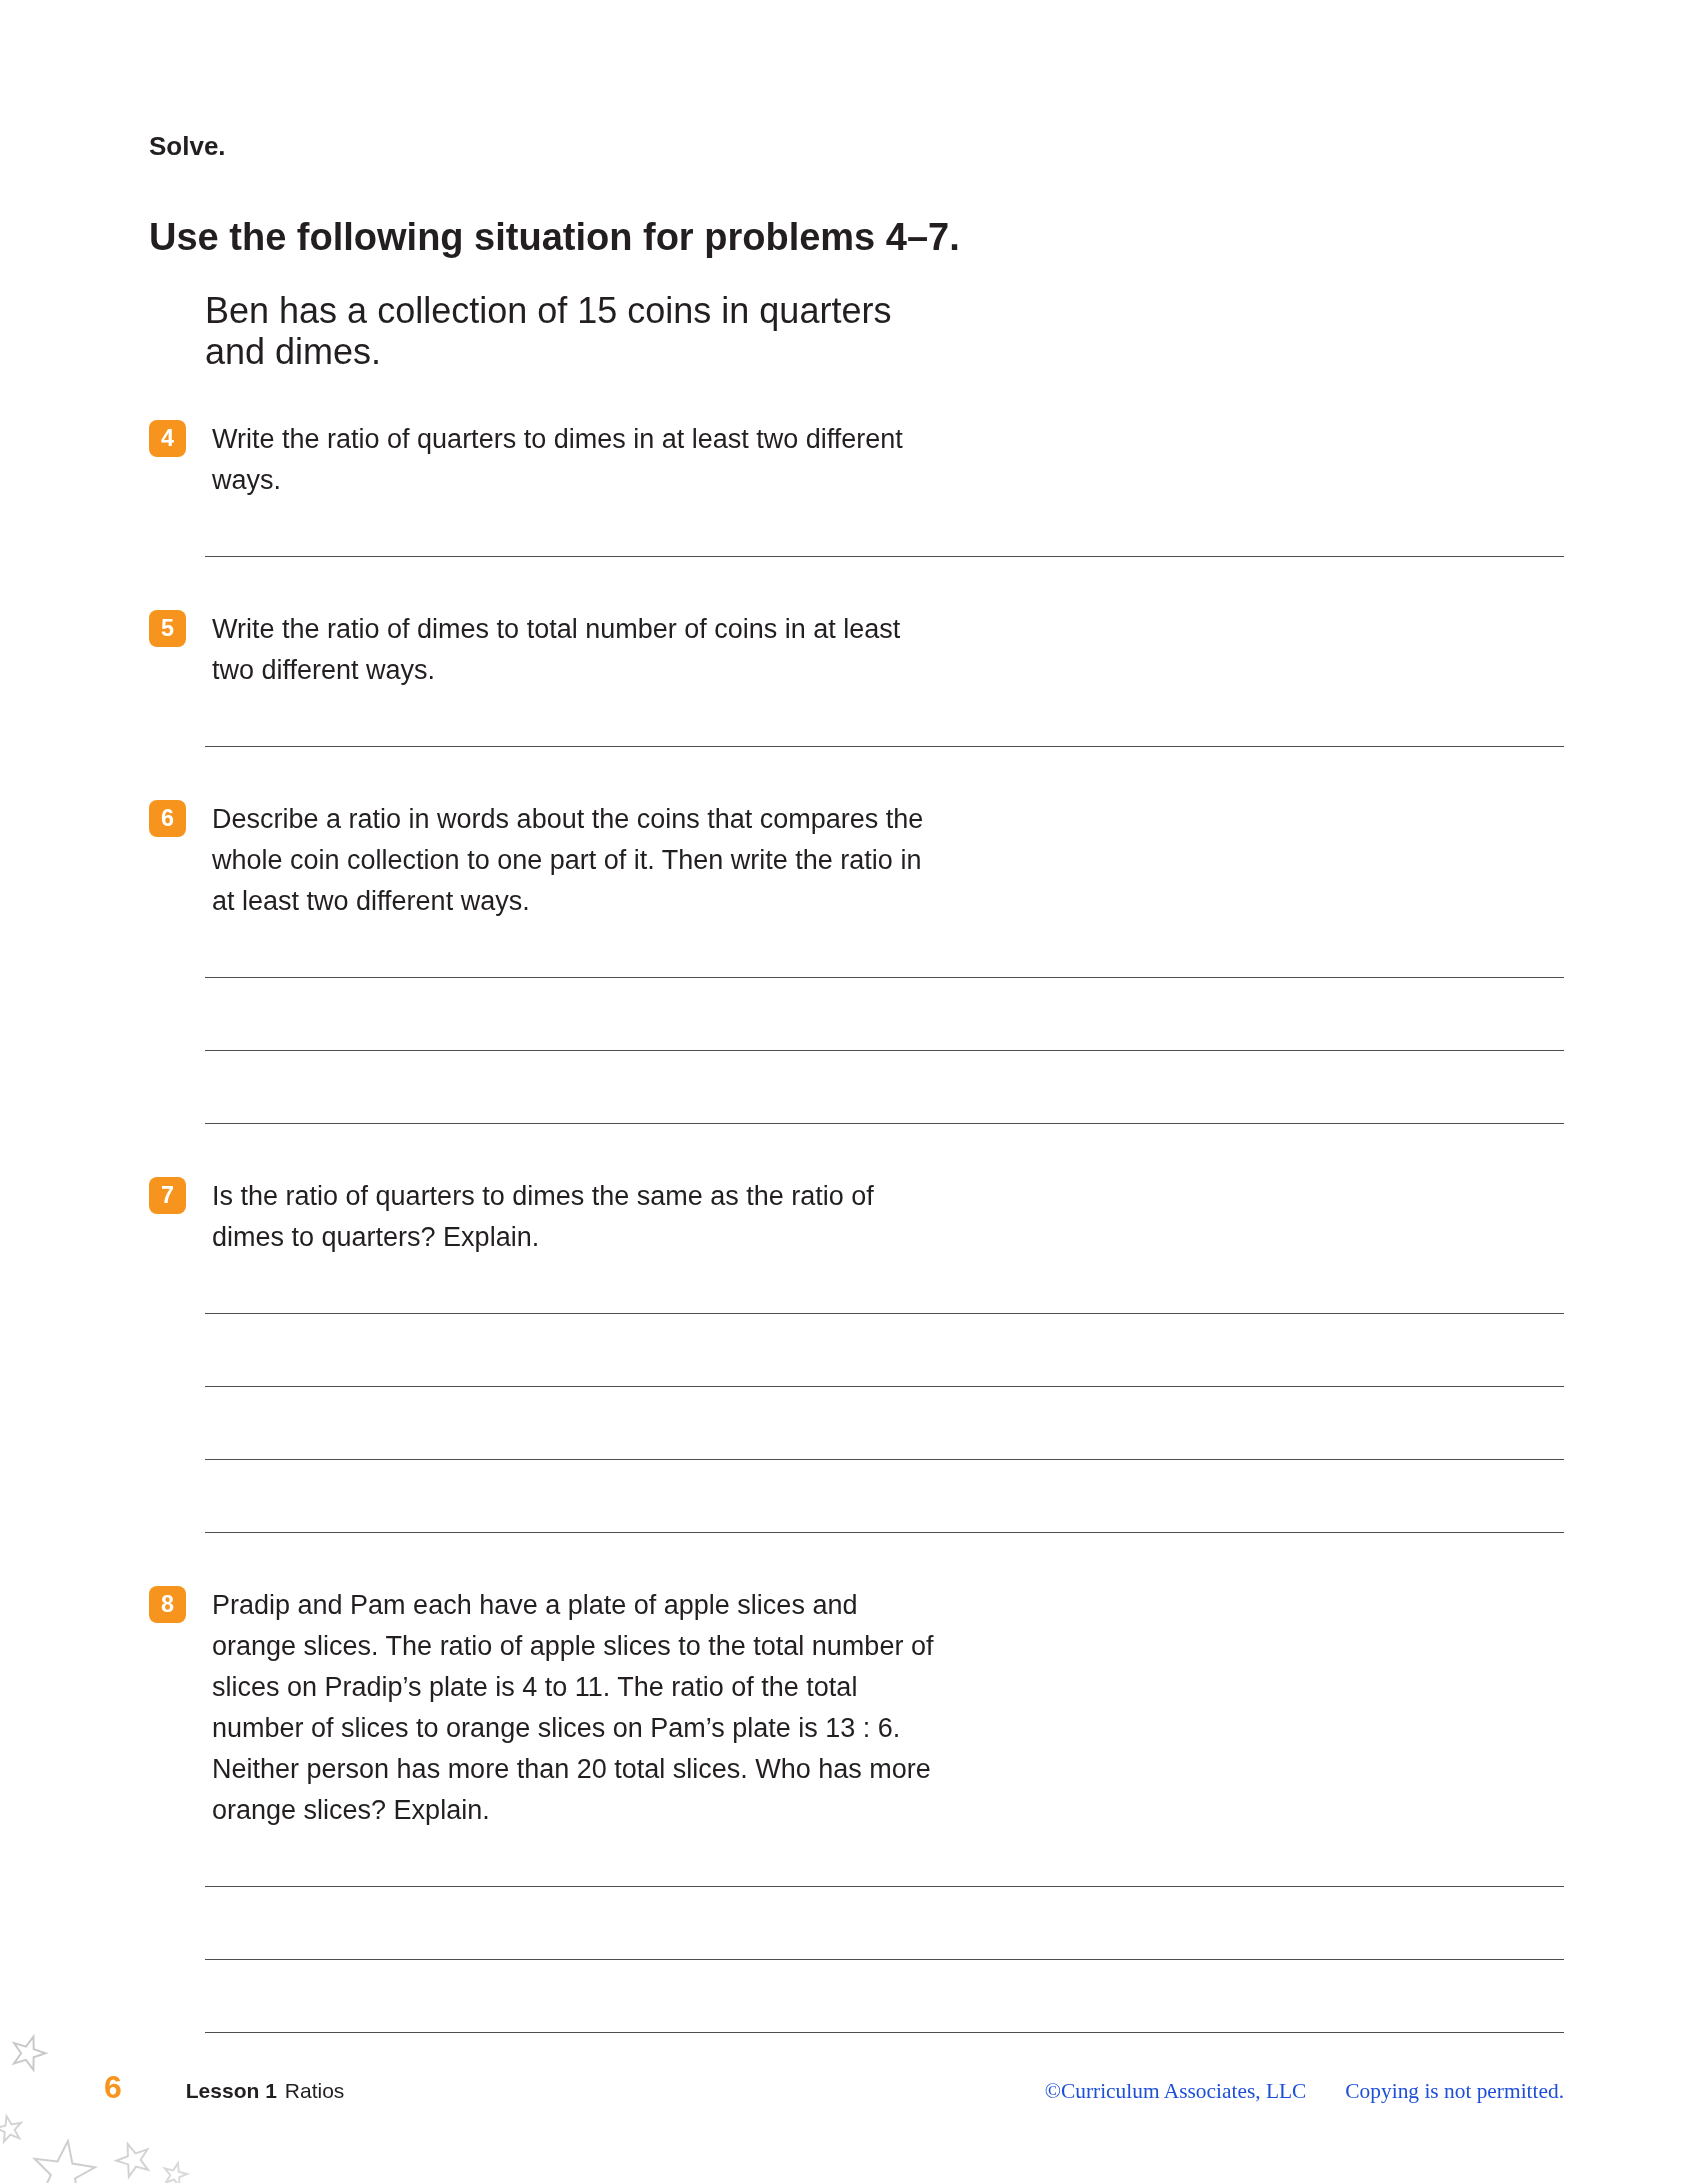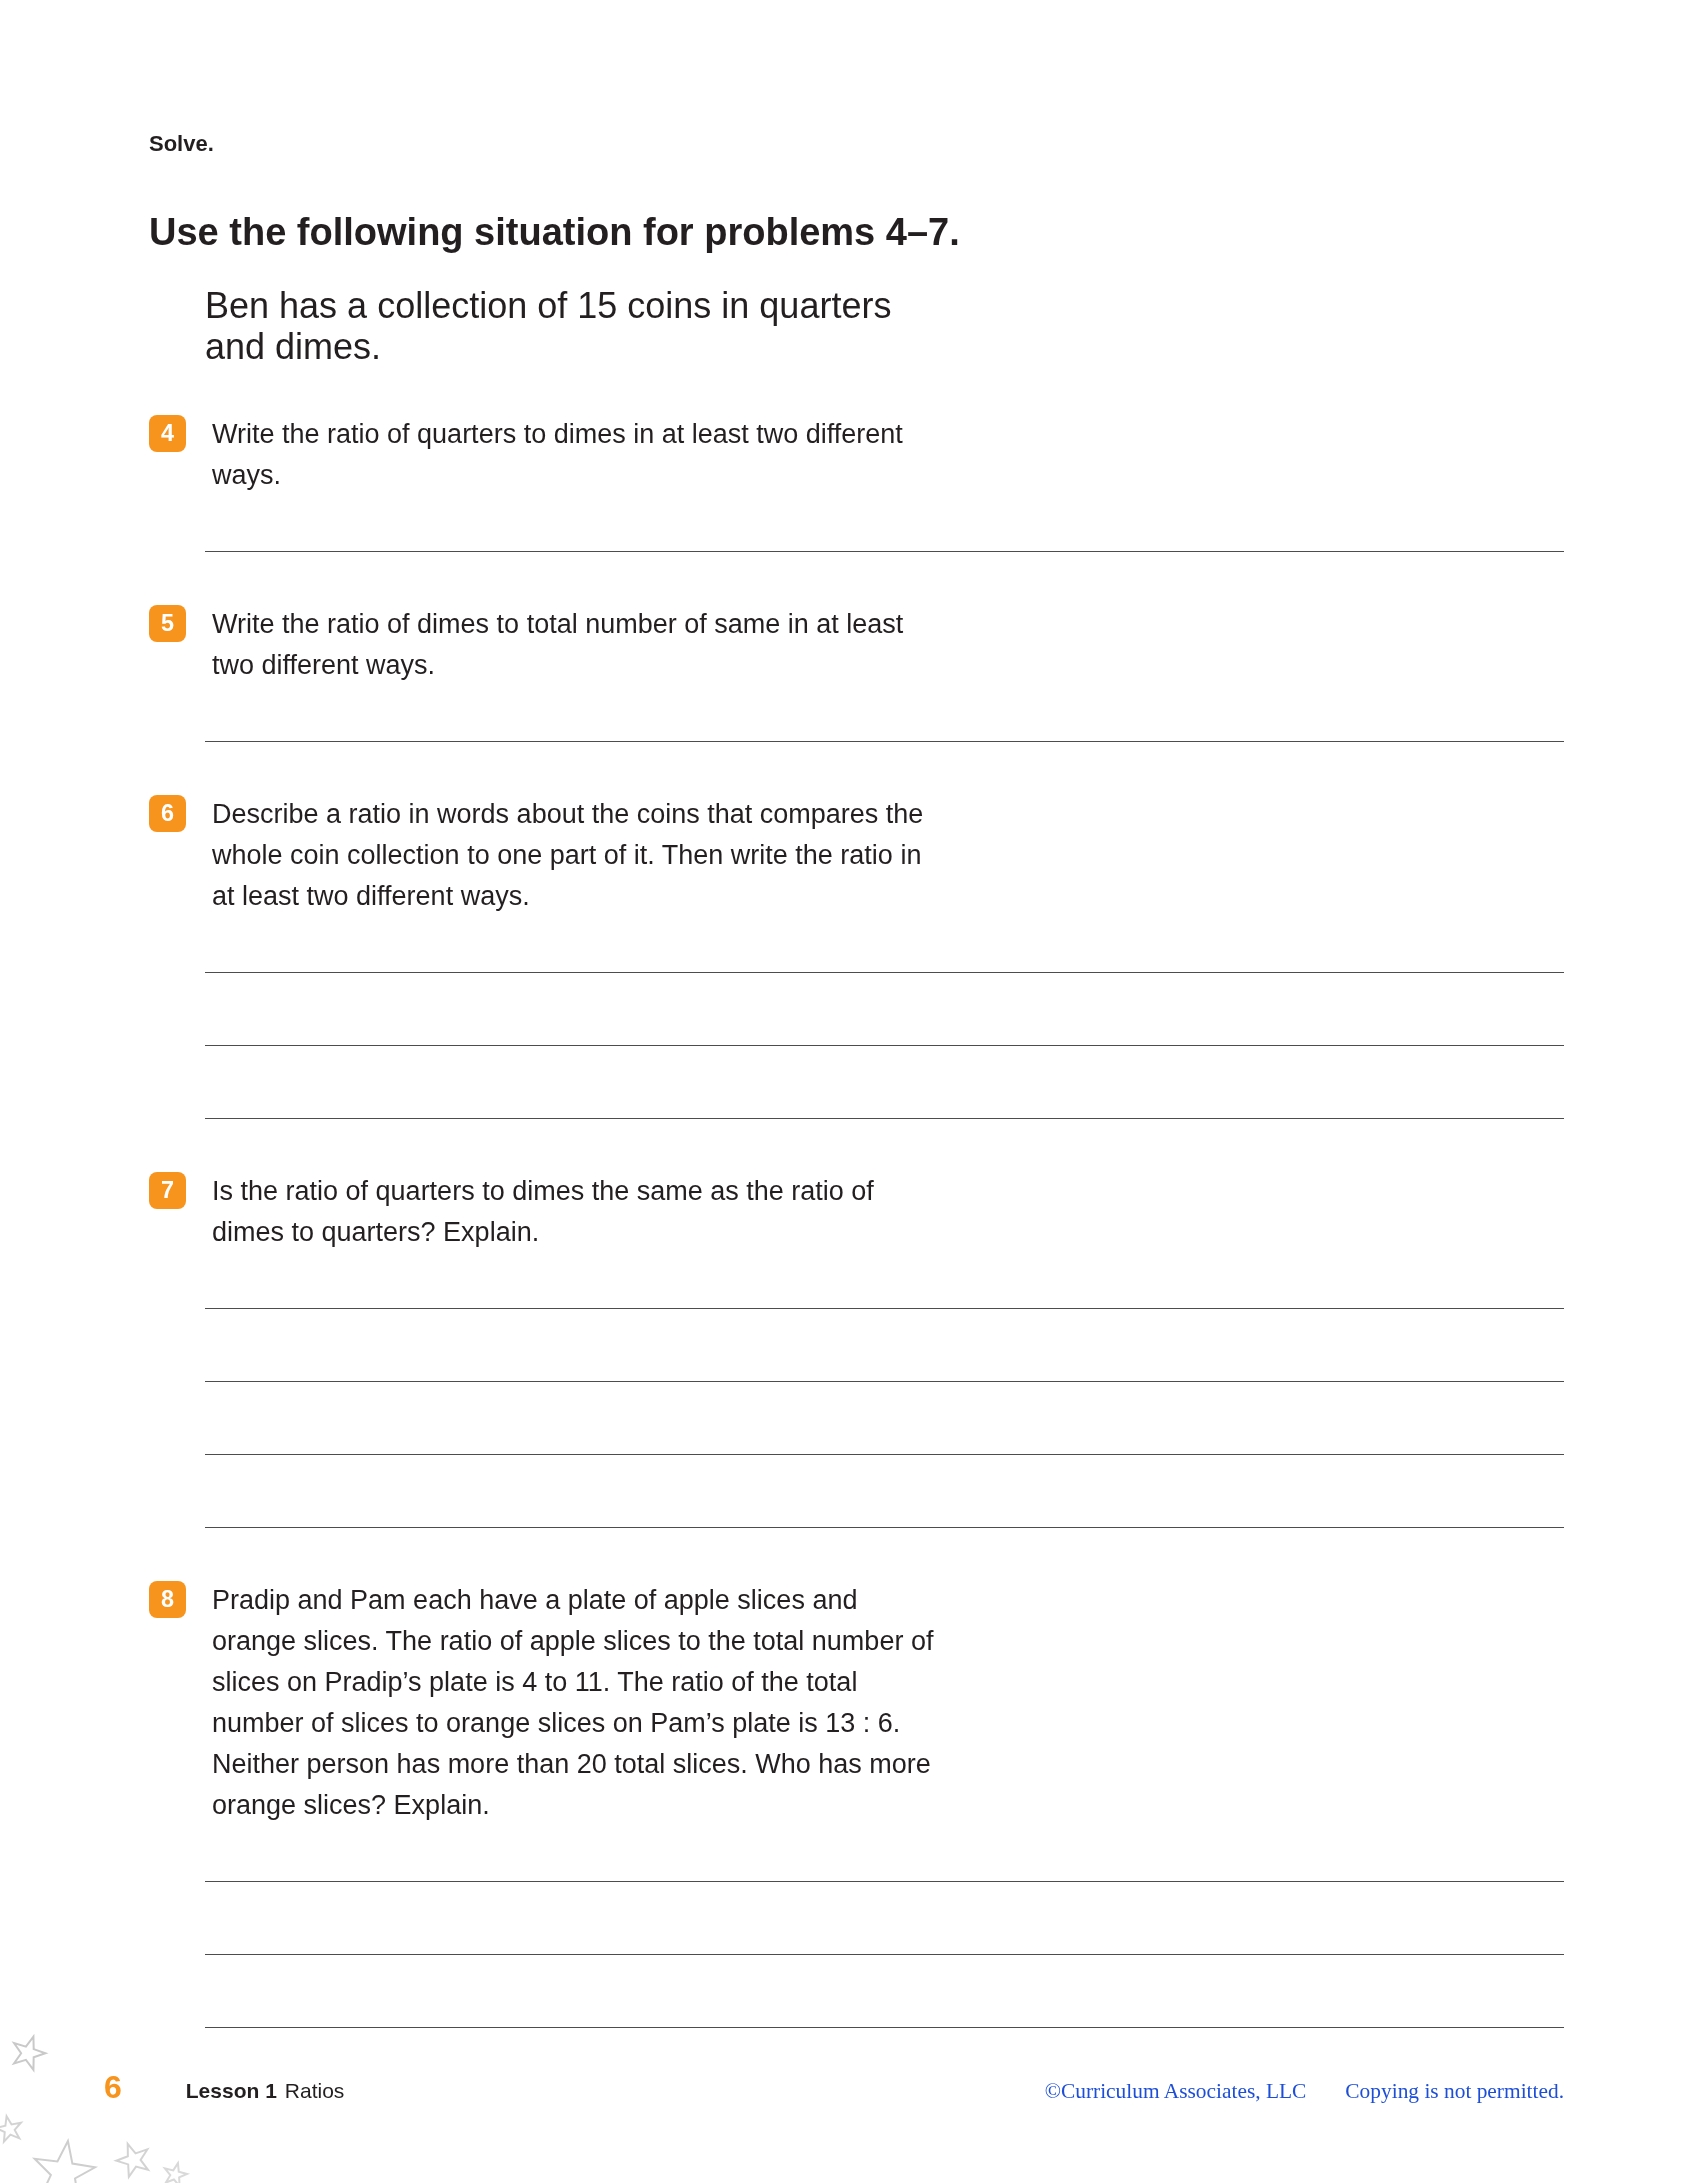--- a/index.html
+++ b/index.html
@@ -9,21 +9,21 @@
     height:2183px;
     background:#ffffff;
     font-family:"Liberation Sans", sans-serif;
     color:#231f20;
     overflow:hidden;
   }
   .content{
     padding:131px 143px 0 149px;
   }
   .h-solve{
-    font-size:22px;
+    font-size:26px;
     font-weight:bold;
   }
   .h-situation{
     font-size:38px;
     font-weight:bold;
     margin-top:54px;
   }
   .intro{
     margin-top:31px;
     margin-left:56px;
@@ -117,21 +117,21 @@
     </div>
 
     <div class="problem first">
       <div class="badge">4</div>
       <div class="p-text">Write the ratio of quarters to dimes in at least two different ways.</div>
     </div>
     <div class="answer-line first"></div>
 
     <div class="problem">
       <div class="badge">5</div>
-      <div class="p-text">Write the ratio of dimes to total number of same in at least two different ways.</div>
+      <div class="p-text">Write the ratio of dimes to total number of coins in at least two different ways.</div>
     </div>
     <div class="answer-line first"></div>
 
     <div class="problem">
       <div class="badge">6</div>
       <div class="p-text">Describe a ratio in words about the coins that compares the whole coin collection to one part of it. Then write the ratio in at least two different ways.</div>
     </div>
     <div class="answer-line first"></div>
     <div class="answer-line"></div>
     <div class="answer-line"></div>

